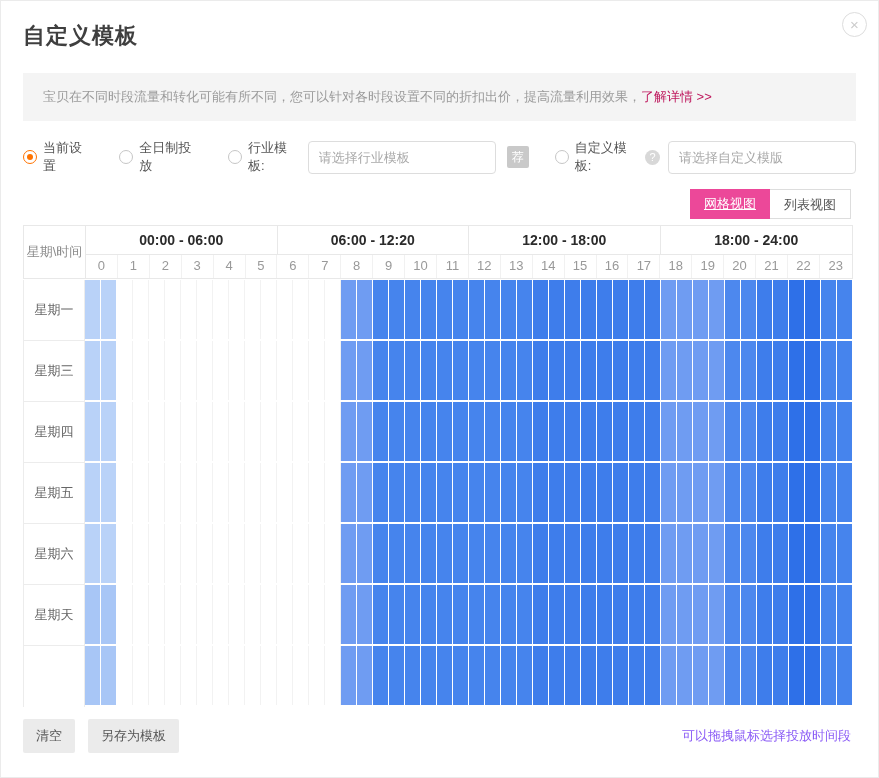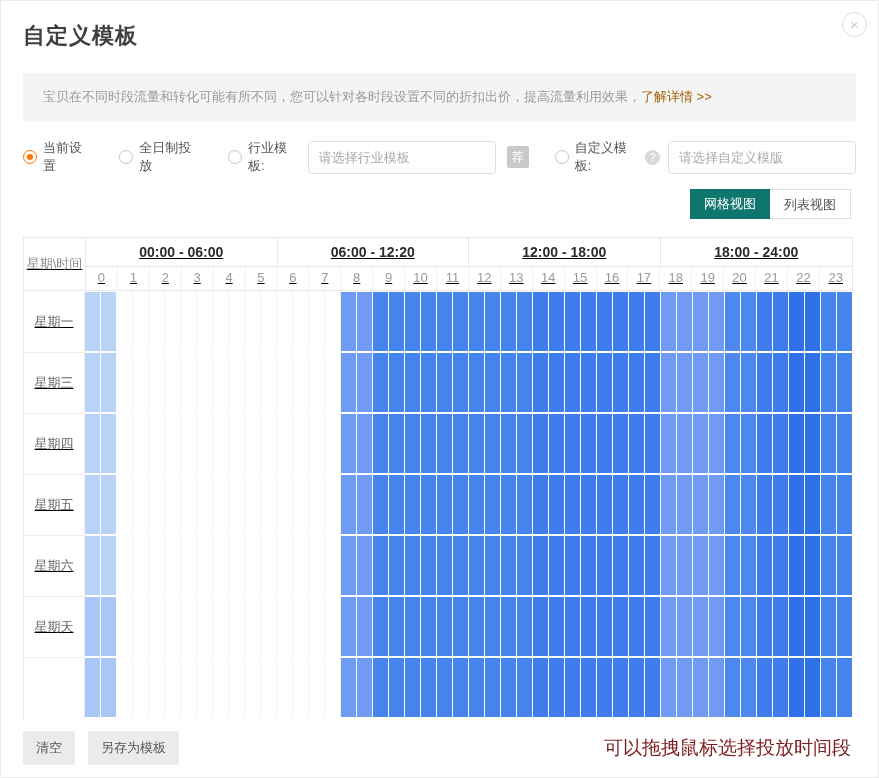--- a/index.html
+++ b/index.html
@@ -4,61 +4,61 @@
 <style>
   * { margin:0; padding:0; box-sizing:border-box; }
   html,body { background:#fff; }
   body { font-family:"Liberation Sans","DejaVu Sans",sans-serif; }
   .dialog { position:relative; width:879px; height:778px; background:#fff; border:1px solid #ebebeb; overflow:hidden; }
 
   .dlg-title { margin:20px 0 0 22px; font-size:22px; font-weight:600; color:#3f3f3f; letter-spacing:1px; }
   .close-btn { position:absolute; top:11px; right:11px; width:25px; height:25px; border:1px solid #ddd; border-radius:50%; color:#ccc; font-size:15px; line-height:23px; text-align:center; cursor:pointer; background:#fff; }
 
   .banner { margin:22px 22px 0 22px; background:#f4f4f4; padding:15px 20px; font-size:13px; color:#9b9b9b; }
-  .banner a { color:#a16207; text-decoration:none; }
+  .banner a { color:#be185d; text-decoration:none; }
 
   .options-row { margin:18px 22px 0 22px; display:flex; align-items:center; font-size:13px; color:#555; }
   .radio-item { display:flex; align-items:center; cursor:pointer; }
   .radio-circle { width:14px; height:14px; border-radius:50%; border:1px solid #c6c6c6; background:#fff; margin-right:6px; position:relative; flex:none; }
   .radio-circle.checked { border-color:#ff7300; }
   .radio-circle.checked::after { content:""; position:absolute; left:3px; top:3px; width:6px; height:6px; border-radius:50%; background:#ff7300; }
   .opt-gap { width:26px; flex:none; }
   .opt-gap-sm { width:6px; flex:none; }
   .tpl-input { width:188px; height:33px; border:1px solid #ddd; border-radius:4px; padding:0 10px; font-size:13px; color:#333; outline:none; }
   .tpl-input::placeholder { color:#a9a9a9; }
   .rec-badge { width:22px; height:22px; margin-left:11px; background:#c9c9c9; color:#fff; font-size:12px; border-radius:2px; display:flex; align-items:center; justify-content:center; flex:none; }
   .help-icon { width:15px; height:15px; margin:0 8px 0 4px; background:#d8d8d8; color:#fff; border-radius:50%; font-size:11px; line-height:15px; text-align:center; flex:none; cursor:pointer; }
 
   .toggle-row { margin:14px 27px 0 0; display:flex; justify-content:flex-end; }
   .toggle-btn { padding:0 14px; height:30px; line-height:30px; font-size:13px; cursor:pointer; }
-  .toggle-btn.active { background:#0f766e; color:#fff; }
+  .toggle-btn.active { background:#ec4899; color:#fff;text-decoration:underline; }
   .toggle-btn.inactive { background:#fff; color:#555; border:1px solid #ddd; border-left:none; }
 
-  .grid-wrap { margin:18px 27px 0 22px; width:830px;text-decoration:underline; }
+  .grid-wrap { margin:6px 27px 0 22px; width:830px; }
   .grid-header { display:flex; border:1px solid #e8e8e8; }
   .corner-cell { width:62px; border-right:1px solid #e8e8e8; display:flex; align-items:center; justify-content:center; font-size:13px; color:#8a8a8a; flex:none; }
   .header-right { width:766px; }
   .group-row { display:flex; height:29px; border-bottom:1px solid #e8e8e8; }
   .group-cell { width:191.5px; text-align:center; font-size:14px; font-weight:700; color:#2b2b2b; line-height:29px; border-right:1px solid #e8e8e8; flex:none; }
   .group-cell:last-child { border-right:none; }
   .hour-row { display:flex; height:23px; }
   .hour-cell { width:31.9166px; text-align:center; font-size:13px; color:#999; line-height:22px; border-right:1px solid #f1f1f1; flex:none; }
   .hour-cell:last-child { border-right:none; }
 
   .grid-body { display:flex; margin-top:1px; }
   .day-col { width:62px; border-left:1px solid #ececec; border-right:1px solid #ececec; flex:none; }
   .day-cell { height:61px; border-bottom:1px solid #ececec; display:flex; align-items:center; justify-content:center; font-size:13px; color:#666; cursor:pointer; }
   .cells-col { width:768px; }
   .cell-row { display:flex; height:59px; margin-bottom:2px; }
   .half-cell { width:16px; height:59px; flex:none; border-right:1px solid #f2f2f2; background:#fff; cursor:pointer; }
   .half-cell.filled { border-right:1px solid #fff; }
 
   .footer-row { margin:12px 27px 0 22px; display:flex; align-items:center; }
   .gray-btn { background:#ebebeb; border:none; border-radius:2px; padding:8px 13px; font-size:13px; color:#555; cursor:pointer; margin-right:13px; font-family:inherit; }
-  .footer-hint { margin-left:auto; font-size:19px; color:#7f1d1d; }
+  .footer-hint { margin-left:auto; font-size:13px; color:#8b5cf6; }
 </style>
 </head>
 <body>
 
 <div class="dialog">
 
   <div class="close-btn">×</div>
 
   <h1 class="dlg-title">自定义模板</h1>
 

